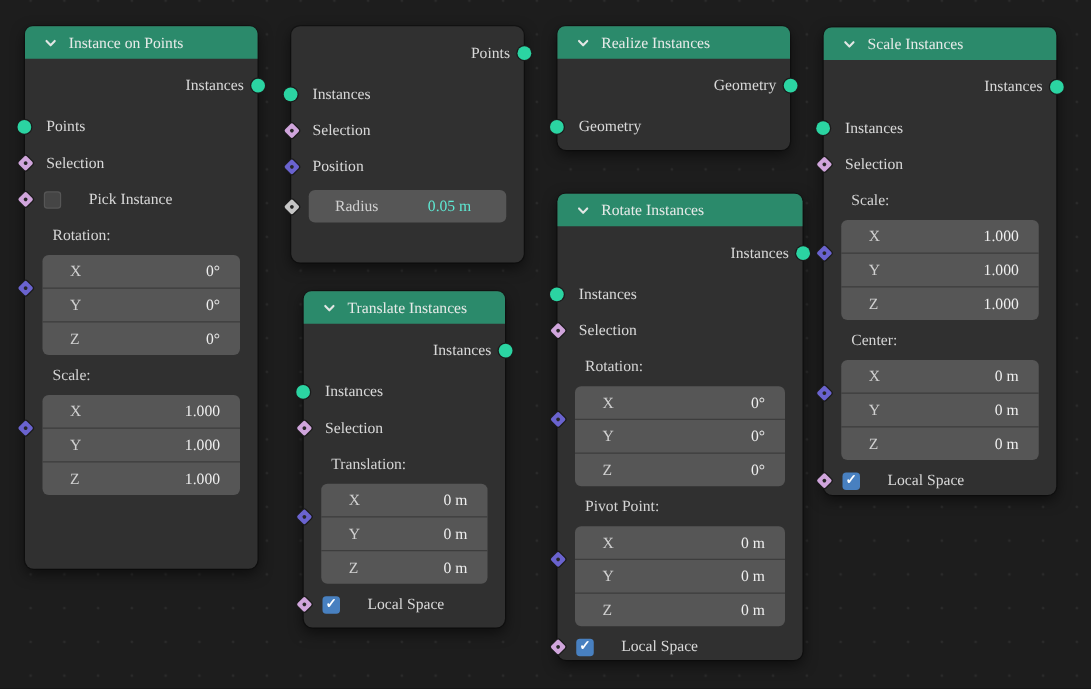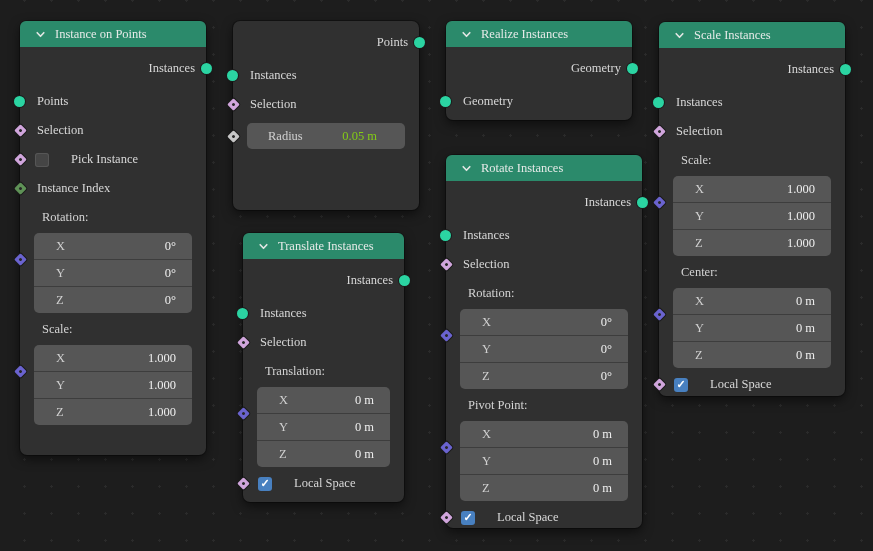--- a/index.html
+++ b/index.html
@@ -30,21 +30,21 @@
   .vgroup{position:relative;margin:2px 14px;background:#565656;border-radius:5px;}
   .vrow{height:26px;display:flex;align-items:center;justify-content:space-between;
         padding:0 16px 0 22px;font-size:12.5px;}
   .vrow + .vrow{border-top:1px solid #3d3d3d;}
   .vrow .axis{color:#d0d0d0;}
   .vrow .val{color:#efefef;}
   .fgroup{position:relative;margin:4px 14px 2px;height:26px;background:#565656;
           border-radius:5px;display:flex;align-items:center;
           justify-content:space-between;padding:0 28px 0 21px;font-size:12.5px;text-align:center;}
   .fgroup .axis{color:#d0d0d0;}
-  .fgroup .val{color:#84cc16;}
+  .fgroup .val{color:#5eead4;}
   .sock{position:absolute;}
   .sock.circle{width:11px;height:11px;border-radius:50%;
                box-shadow:0 0 0 1px #1b1b1b;}
   .sock.diamond{width:9px;height:9px;transform:rotate(45deg);border-radius:1.5px;
                 box-shadow:0 0 0 1px #1b1b1b;}
   .sock .dot{position:absolute;left:50%;top:50%;width:3px;height:3px;
              margin:-1.5px 0 0 -1.5px;border-radius:50%;background:#272727;}
   .row .sock.circle{left:-6px;top:calc(50% - 5.5px);}
   .row .sock.diamond{left:-4.5px;top:calc(50% - 4.5px);}
   .row.out .sock.circle{left:auto;right:-6px;}
@@ -84,26 +84,20 @@
           </span>
           <span class="lbl">Selection</span>
         </div>
         <div class="row chk">
           <span class="sock diamond" style="background: rgb(208, 165, 220);">
             <span class="dot"></span>
           </span>
           <span class="checkbox unchecked"></span>
           <span class="lbl">Pick Instance</span>
         </div>
-        <div class="row in">
-          <span class="sock diamond" style="background: rgb(94, 145, 86);">
-            <span class="dot"></span>
-          </span>
-          <span class="lbl">Instance Index</span>
-        </div>
         <div class="row section">
           <span class="lbl">Rotation:</span>
         </div>
         <div class="vgroup">
           <span class="sock diamond" style="background: rgb(106, 99, 207);">
             <span class="dot"></span>
           </span>
           <div class="vrow">
             <span class="axis">X</span>
             <span class="val">0°</span>
@@ -147,20 +141,26 @@
         </div>
         <div class="row in">
           <span class="sock circle" style="background: rgb(43, 212, 162);"></span>
           <span class="lbl">Instances</span>
         </div>
         <div class="row in">
           <span class="sock diamond" style="background: rgb(208, 165, 220);">
             <span class="dot"></span>
           </span>
           <span class="lbl">Selection</span>
+        </div>
+        <div class="row in">
+          <span class="sock diamond" style="background: rgb(106, 99, 207);">
+            <span class="dot"></span>
+          </span>
+          <span class="lbl">Position</span>
         </div>
         <div class="fgroup">
           <span class="sock diamond" style="background: rgb(198, 198, 198);">
             <span class="dot"></span>
           </span>
           <span class="axis">Radius</span>
           <span class="val">0.05 m</span>
         </div>
       </div>
     </div>

